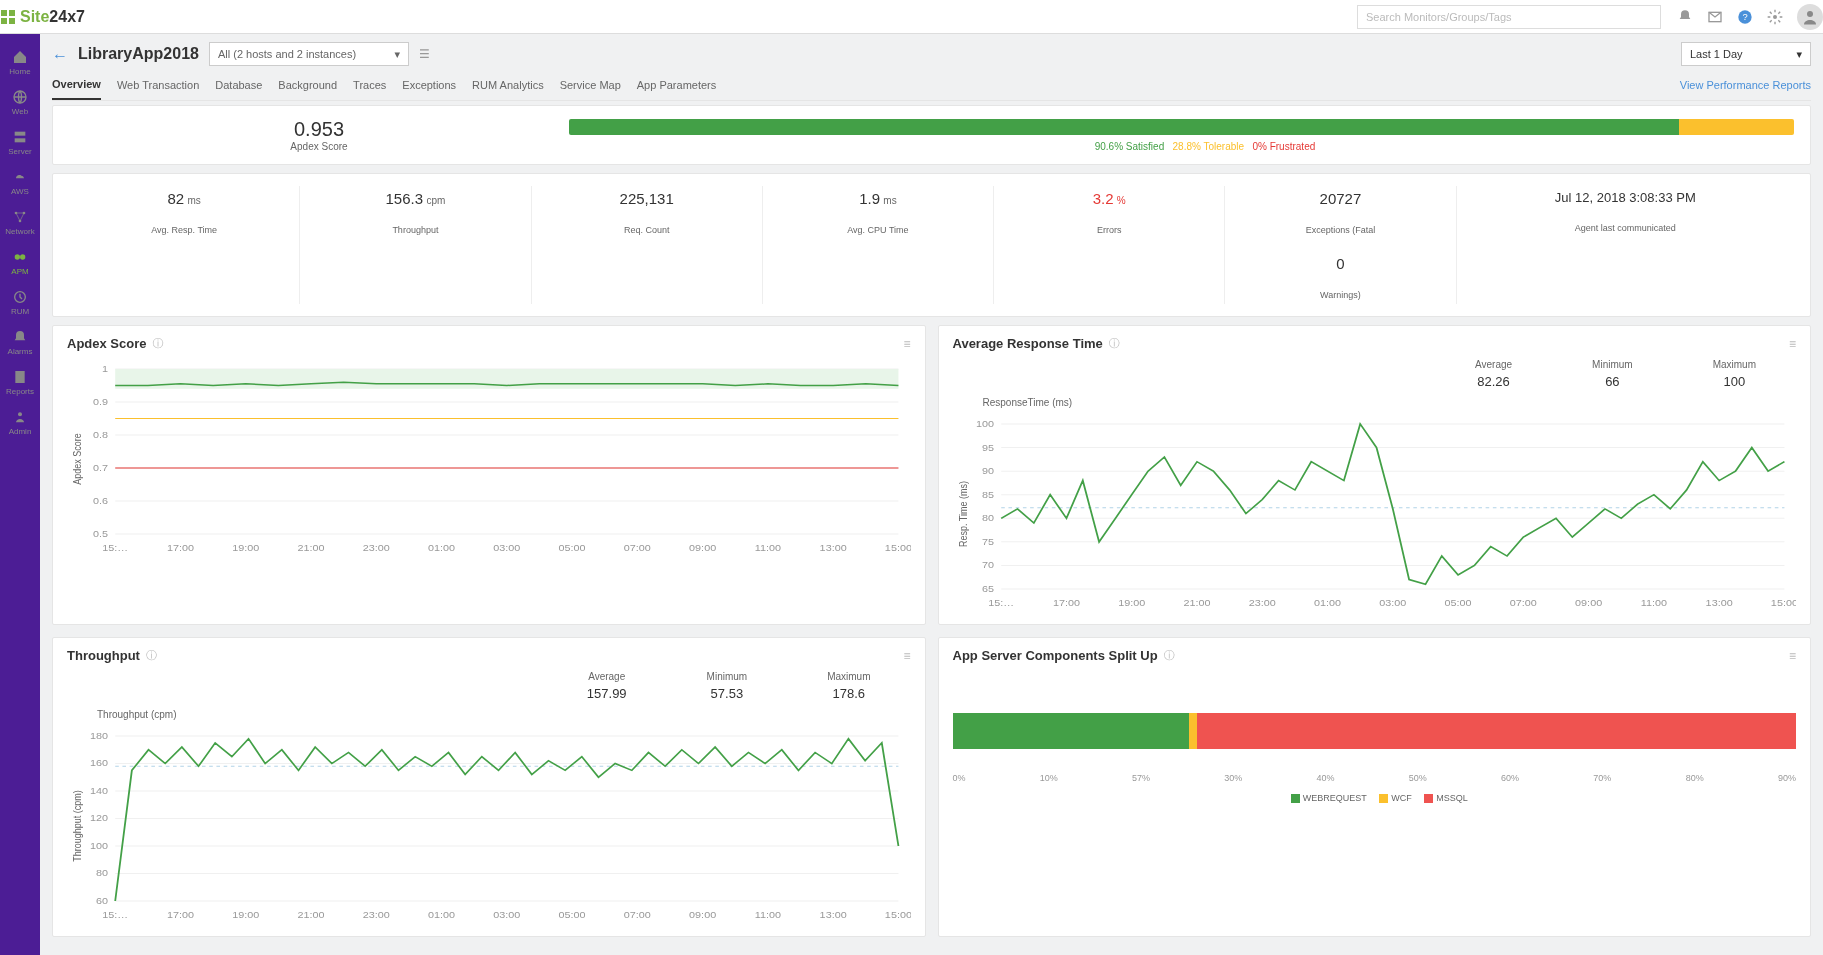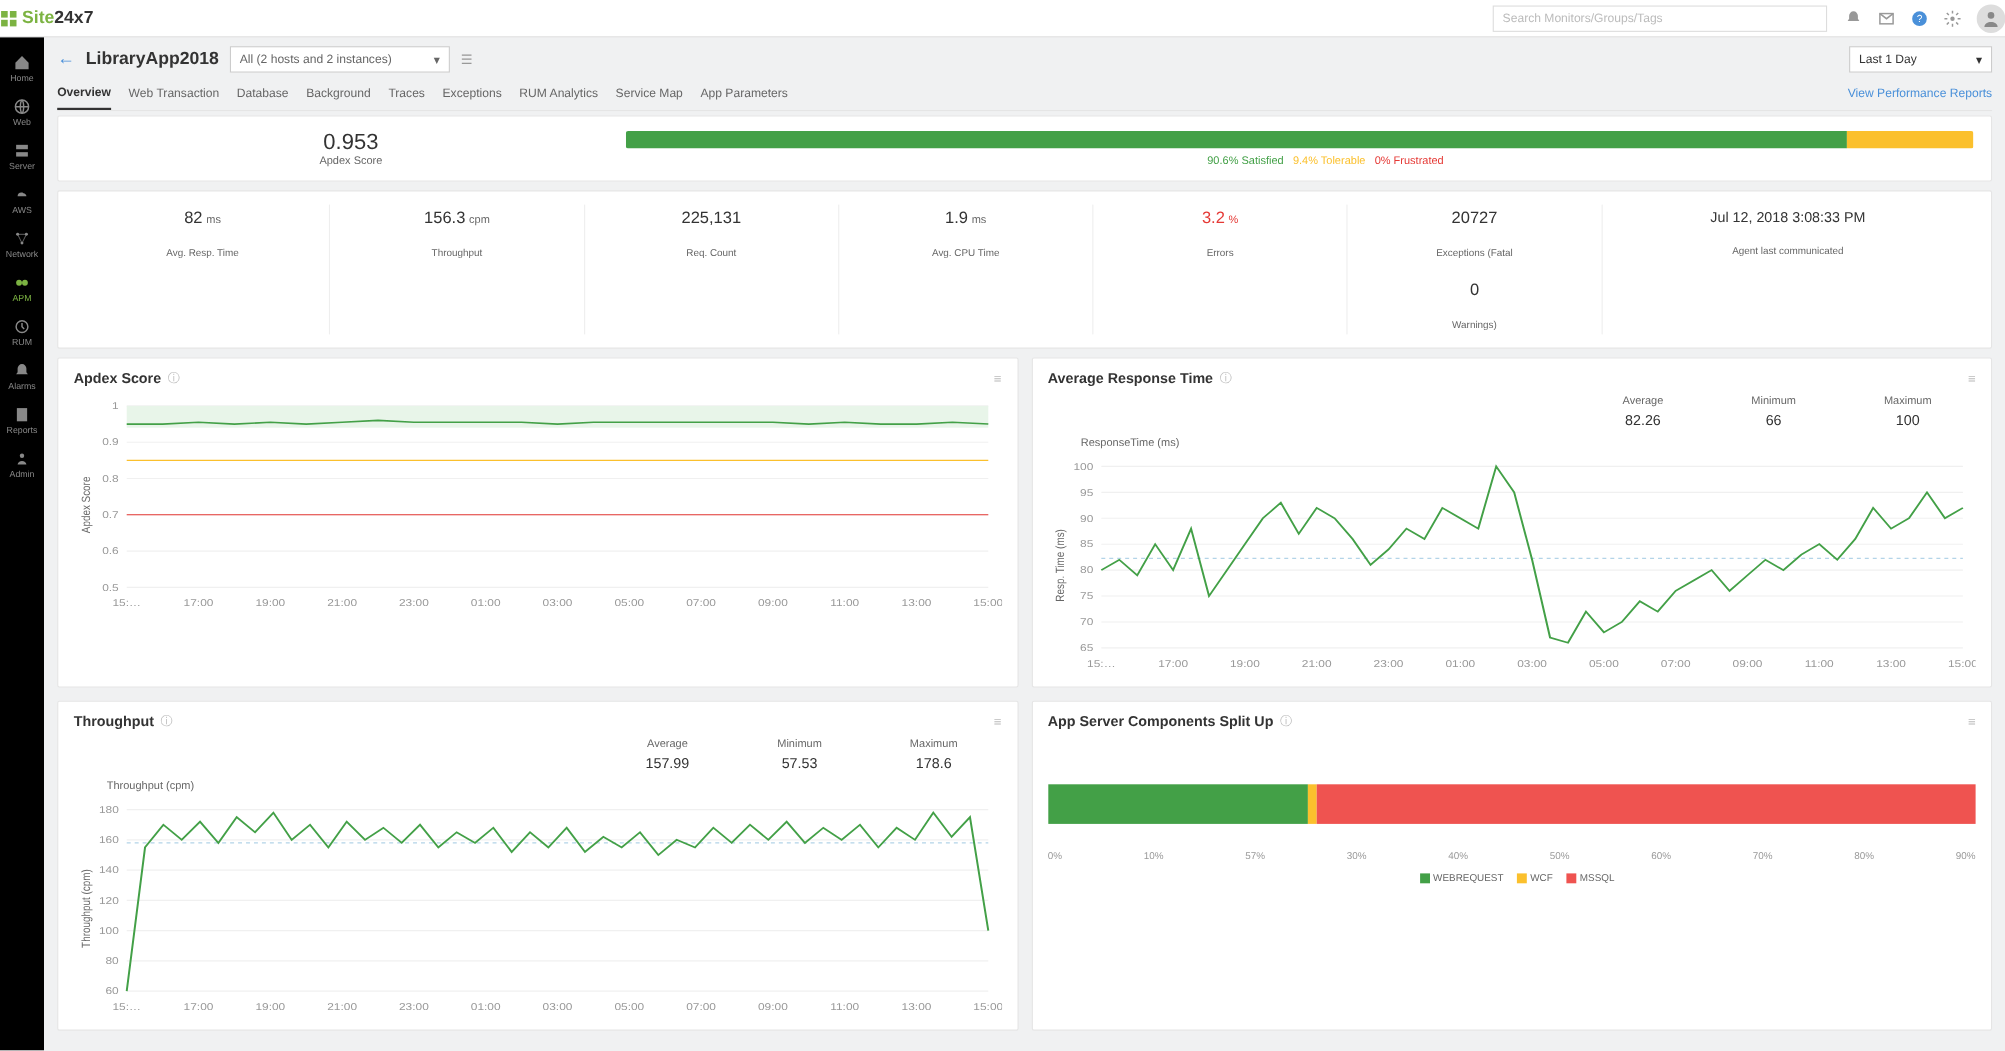--- a/index.html
+++ b/index.html
@@ -10,21 +10,21 @@
 .logo-icon span { display: inline-block; width: 6px; height: 6px; background: #7cb342; margin: 1px; float: left; }
 .logo .green { color: #7cb342; }
 .logo .dark { color: #333; }
 .top-spacer { flex: 1; }
 .search-box { width: 304px; height: 24px; border: 1px solid #ddd; padding: 2px 8px; font-size: 11px; color: #999; display: flex; align-items: center; }
 .top-icons { display: flex; align-items: center; gap: 14px; margin-left: 16px; }
 .top-icons .ticon { width: 16px; height: 16px; color: #999; cursor: pointer; }
 .avatar { width: 26px; height: 26px; border-radius: 50%; background: #ddd; display: flex; align-items: center; justify-content: center; }
 
 .layout { display: flex; height: calc(100vh - 34px); }
-.sidebar { width: 40px; background: #000000; display: flex; flex-direction: column; align-items: center; padding-top: 8px; }
+.sidebar { width: 40px; background: #4c1d95; display: flex; flex-direction: column; align-items: center; padding-top: 8px; }
 .sidebar-item { width: 40px; height: 40px; display: flex; flex-direction: column; align-items: center; justify-content: center; color: #888; font-size: 8px; cursor: pointer; }
 .sidebar-item.active { color: #7cb342; }
 .sidebar-item svg { width: 16px; height: 16px; margin-bottom: 2px; }
 
 .main { flex: 1; overflow: auto; padding: 8px 12px; }
 .header-row { display: flex; align-items: center; gap: 10px; margin-bottom: 4px; }
 .back-arrow { color: #4a90d9; cursor: pointer; font-size: 16px; }
 .app-title { font-size: 16px; font-weight: 600; }
 .host-select { border: 1px solid #ccc; padding: 4px 8px; font-size: 11px; width: 200px; background: #fff; height: 24px; display: flex; align-items: center; justify-content: space-between; color: #666; }
 .hamburger { color: #999; cursor: pointer; }
@@ -240,21 +240,21 @@
           <div class="lbl">Apdex Score</div>
         </div>
         <div class="apdex-bar-wrap">
           <div class="apdex-bar">
             <div class="sat" id="apdex-sat" style="width: 90.6%;"></div>
             <div class="tol" id="apdex-tol" style="width: 9.4%;"></div>
             <div class="fru" id="apdex-fru" style="width: 0%;"></div>
           </div>
           <div class="apdex-legend">
             <span class="sat">90.6% Satisfied</span>&nbsp;&nbsp;
-            <span class="tol">9.4% Tolerable</span>&nbsp;&nbsp;
+            <span class="tol">28.8% Tolerable</span>&nbsp;&nbsp;
             <span class="fru">0% Frustrated</span>
           </div>
         </div>
       </div>
     </div>
 
     <div class="card">
       <div class="stats-row">
         <div class="stat">
             <div><span class="val">82</span> <span class="unit">ms</span></div>

